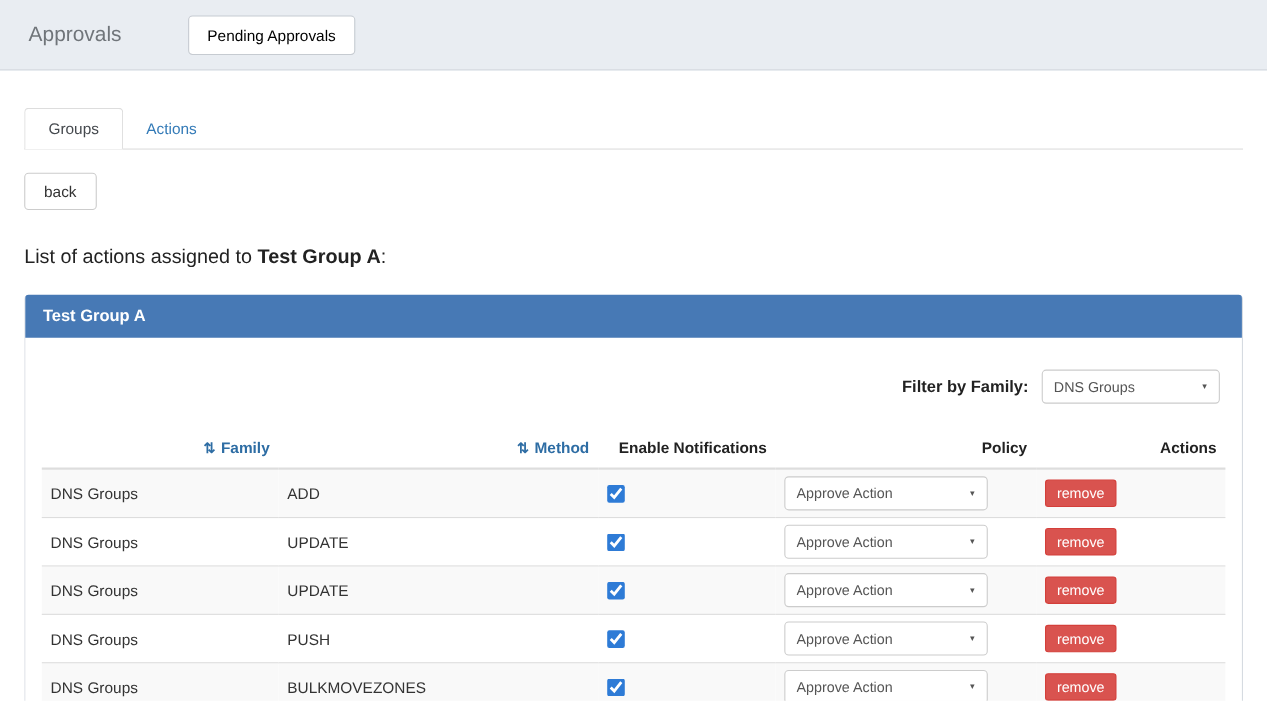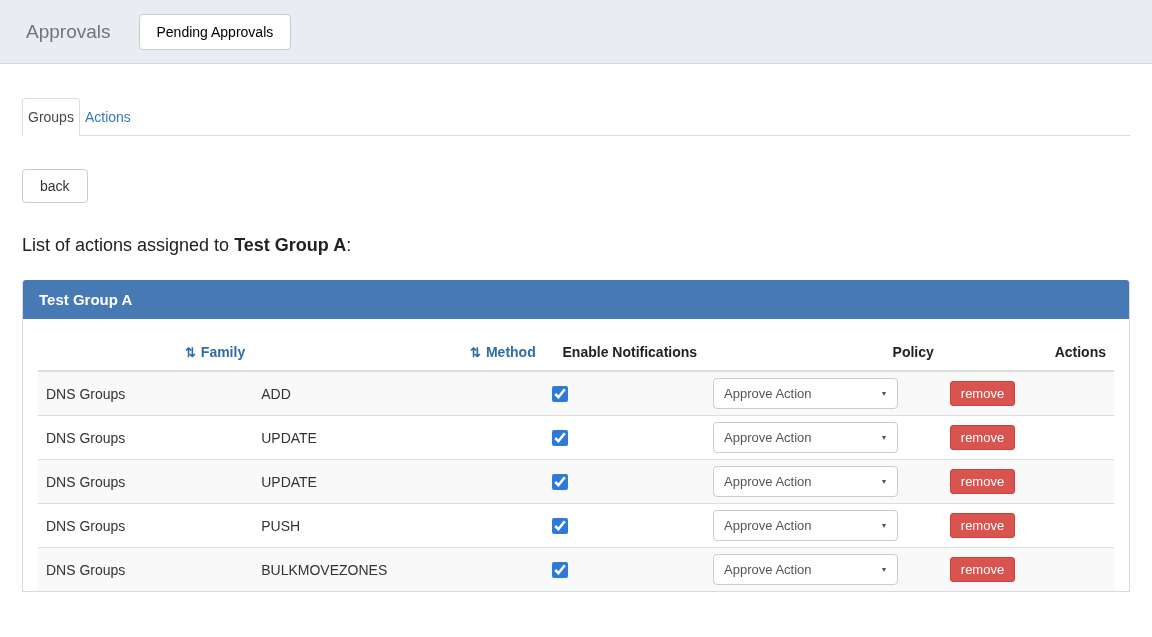--- a/index.html
+++ b/index.html
@@ -12,20 +12,21 @@
   }
 
   
   .topbar {
     background: var(--topbar-bg, #e9edf2);
     border-bottom: 1px solid #d3d8de;
     height: 64px;
     display: flex;
     align-items: center;
     padding: 0 26px;
+    gap: 32px;
   }
   .app-title {
     font-size: 19px;
     color: #70757a;
     margin-right: 28px;
   }
   .top-btn {
     background: #fff;
     border: 1px solid #c6cbd1;
     border-radius: 4px;
@@ -44,36 +45,36 @@
   
   .content { padding: 0 22px; }
 
   .tabbar {
     margin-top: 34px;
     border-bottom: 1px solid #ddd;
     display: flex;
     align-items: flex-end;
   }
   .tab {
-    padding: 10px 5px;
+    padding: 10px 21px;
     font-size: 14px;
     cursor: pointer;
   }
   .tab.active {
     background: #fff;
     border: 1px solid #ddd;
     border-bottom: 1px solid #fff;
     border-radius: 4px 4px 0 0;
     margin-bottom: -1px;
     color: #45494e;
   }
   .tab.link { color: var(--link, #337ab7); }
 
   .back-btn {
-    margin-top: 33px;
+    margin-top: 21px;
     background: #fff;
     border: 1px solid #ccc;
     border-radius: 4px;
     padding: 8px 17px;
     font-size: 14px;
     font-family: inherit;
     color: #333;
     cursor: pointer;
     display: inline-block;
   }
@@ -191,20 +192,28 @@
 
   <div class="intro">
     <span>List of actions assigned to </span><b>Test Group A</b><span>:</span>
   </div>
 
   
   <div class="panel">
     <div class="panel-header">Test Group A</div>
     <div class="panel-body">
 
+      <div class="filter-row">
+        <span class="filter-label">Filter by Family:</span>
+        <span class="select-wrap">
+          <select class="filter-select">
+            <option>DNS Groups</option>
+          </select>
+        </span>
+      </div>
 
       <table>
         <colgroup>
           <col class="c-family">
             <col class="c-method">
             <col class="c-notif">
             <col class="c-policy">
             <col class="c-actions">
         </colgroup>
         <thead>

